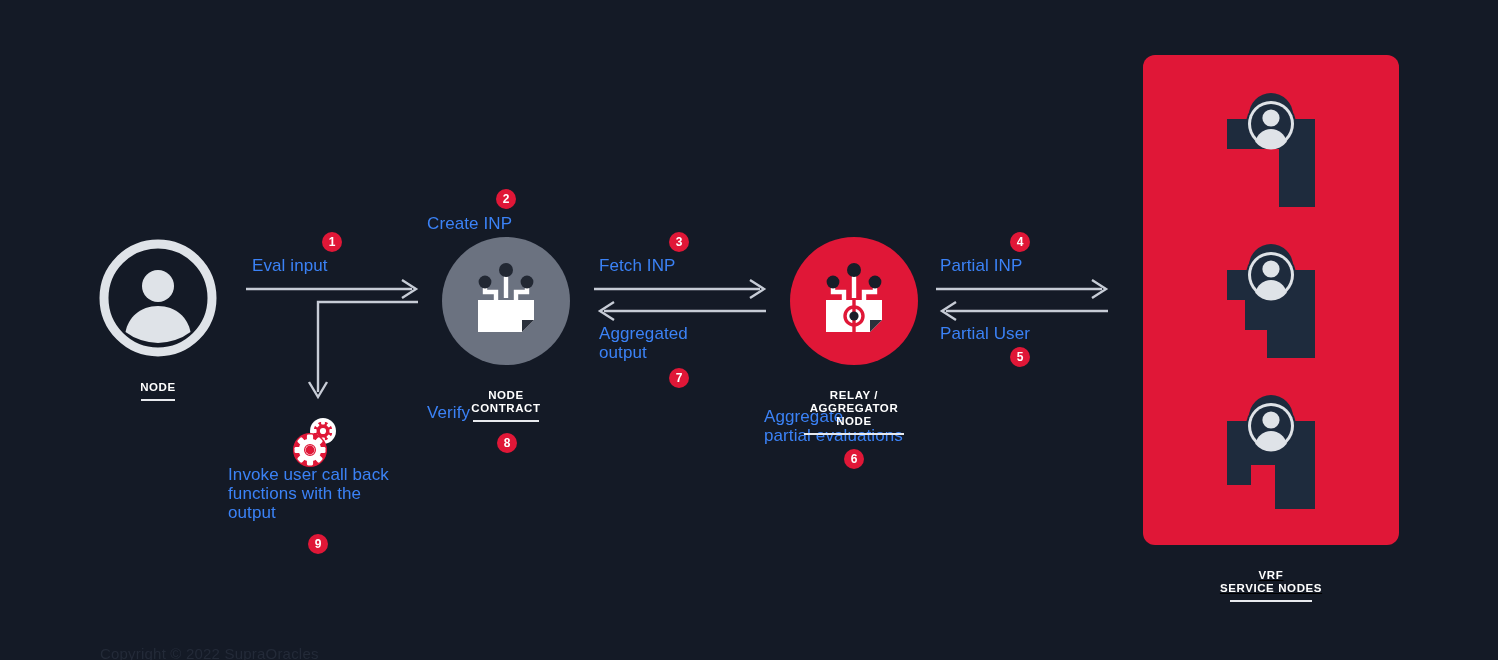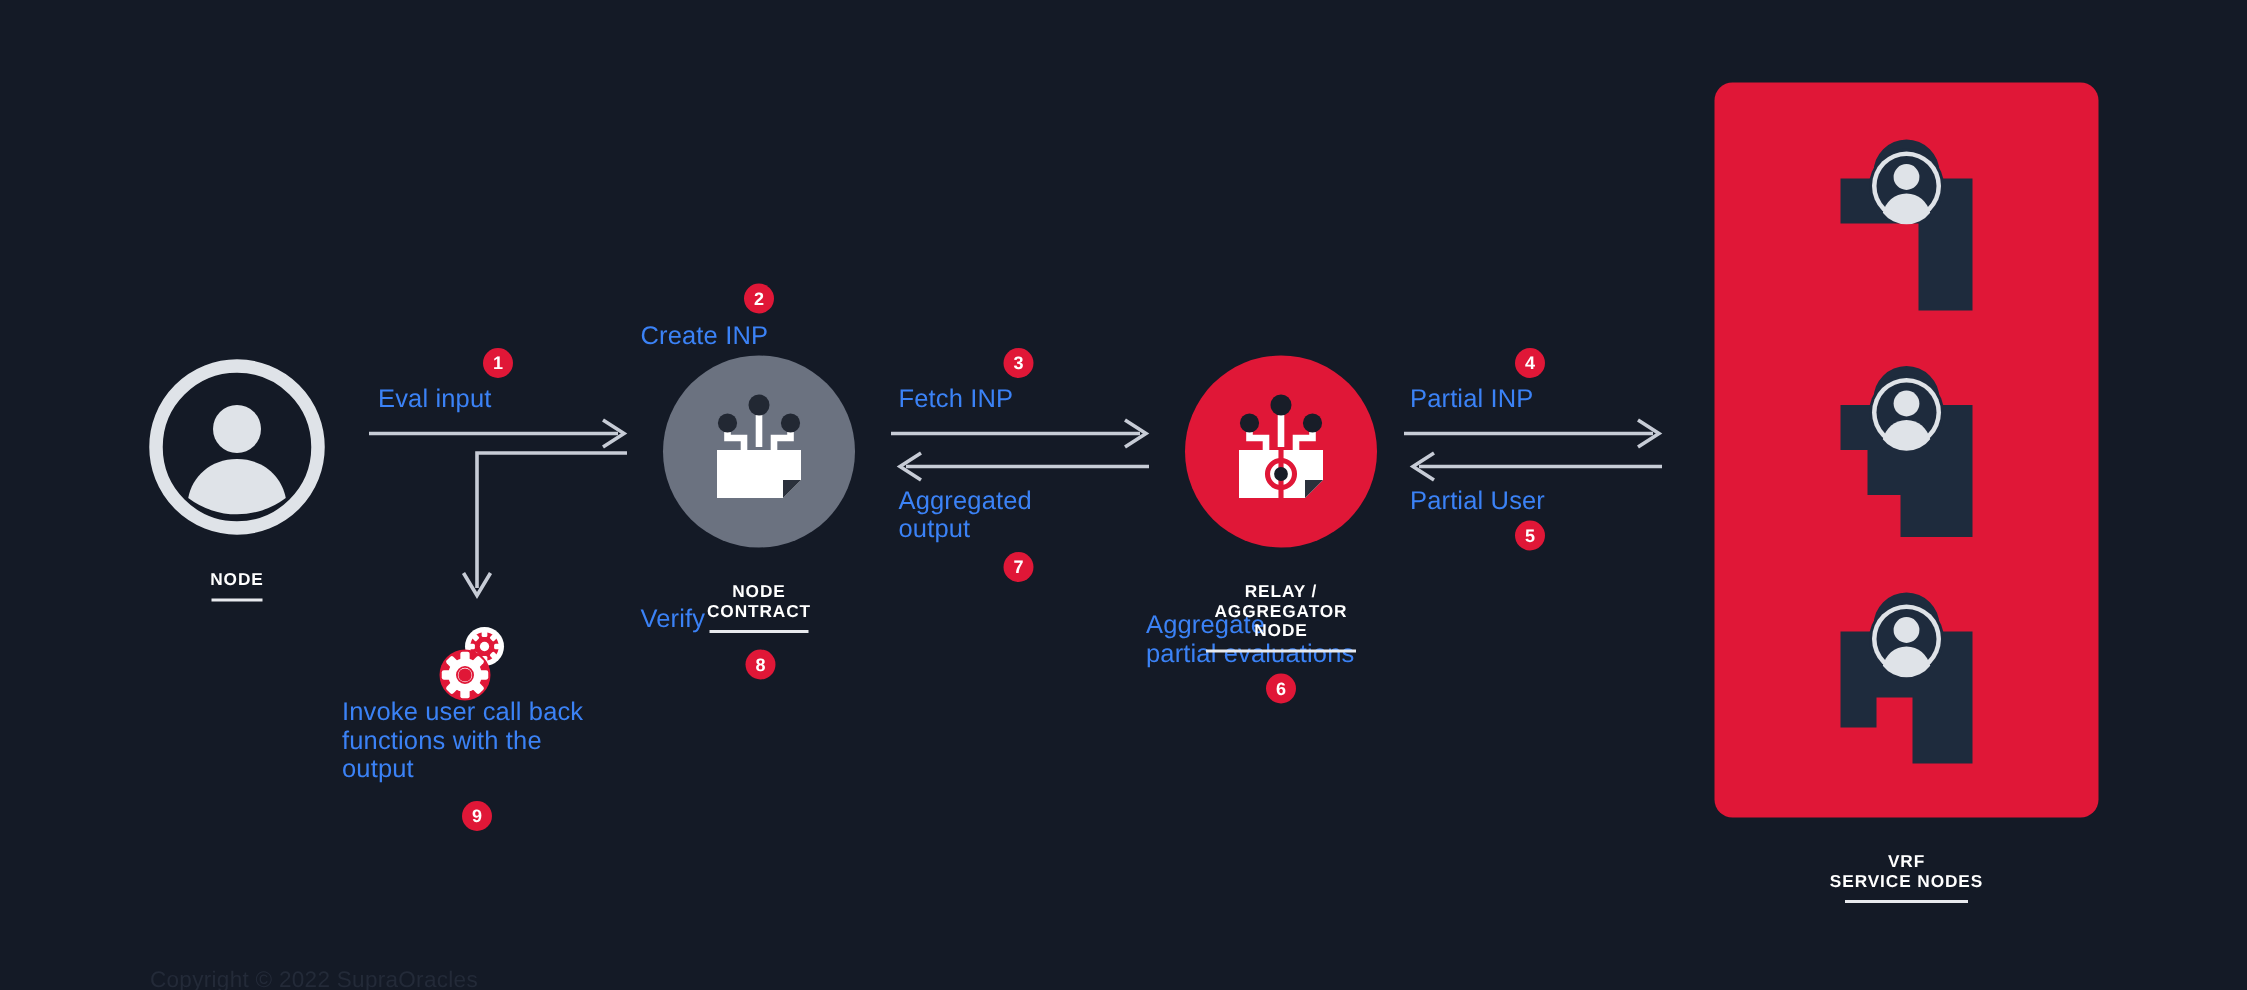--- a/index.html
+++ b/index.html
@@ -264,21 +264,21 @@
     <svg width="176" height="22" class="arrow-svg">
       <line x1="10" y1="11" x2="172" y2="11" stroke="#c7ccd6" stroke-width="2.4"></line>
       <polyline points="20,2 6,11 20,20" fill="none" stroke="#c7ccd6" stroke-width="2.4"></polyline>
     </svg>
   </div>
   <div class="abs caption" style="left:940px; top:324px; width:160px;">Partial User</div>
   <div class="abs" style="left:1010px; top:347px;">
     <div class="badge">5</div>
   </div>
 
-  <div class="abs" style="left:1143px; top:55px;">
+  <div class="abs" style="left:1143px; top:55px;text-decoration:underline;">
     <div class="vrf-panel">
 
       <div>
         <svg width="104" height="116" viewBox="0 0 104 116" class="arrow-svg">
           <path d="M30 24 a22 22 0 0 1 44 0 v4 h22 v88 H60 V58 H8 V28 h22 Z" fill="#1e2b3d"></path>
           <circle cx="52" cy="33" r="25" fill="#1e2b3d"></circle>
           <circle cx="52" cy="33" r="23" fill="#dfe3e8"></circle>
           <circle cx="52" cy="33" r="20" fill="#1e2b3d"></circle>
           <circle cx="52" cy="27" r="8.6" fill="#dfe3e8"></circle>
           <path d="M52 38 c-8 0-14 5.6-15.8 12.8a20 20 0 0 0 31.6 0C66 43.6 60 38 52 38 Z" fill="#dfe3e8"></path>

